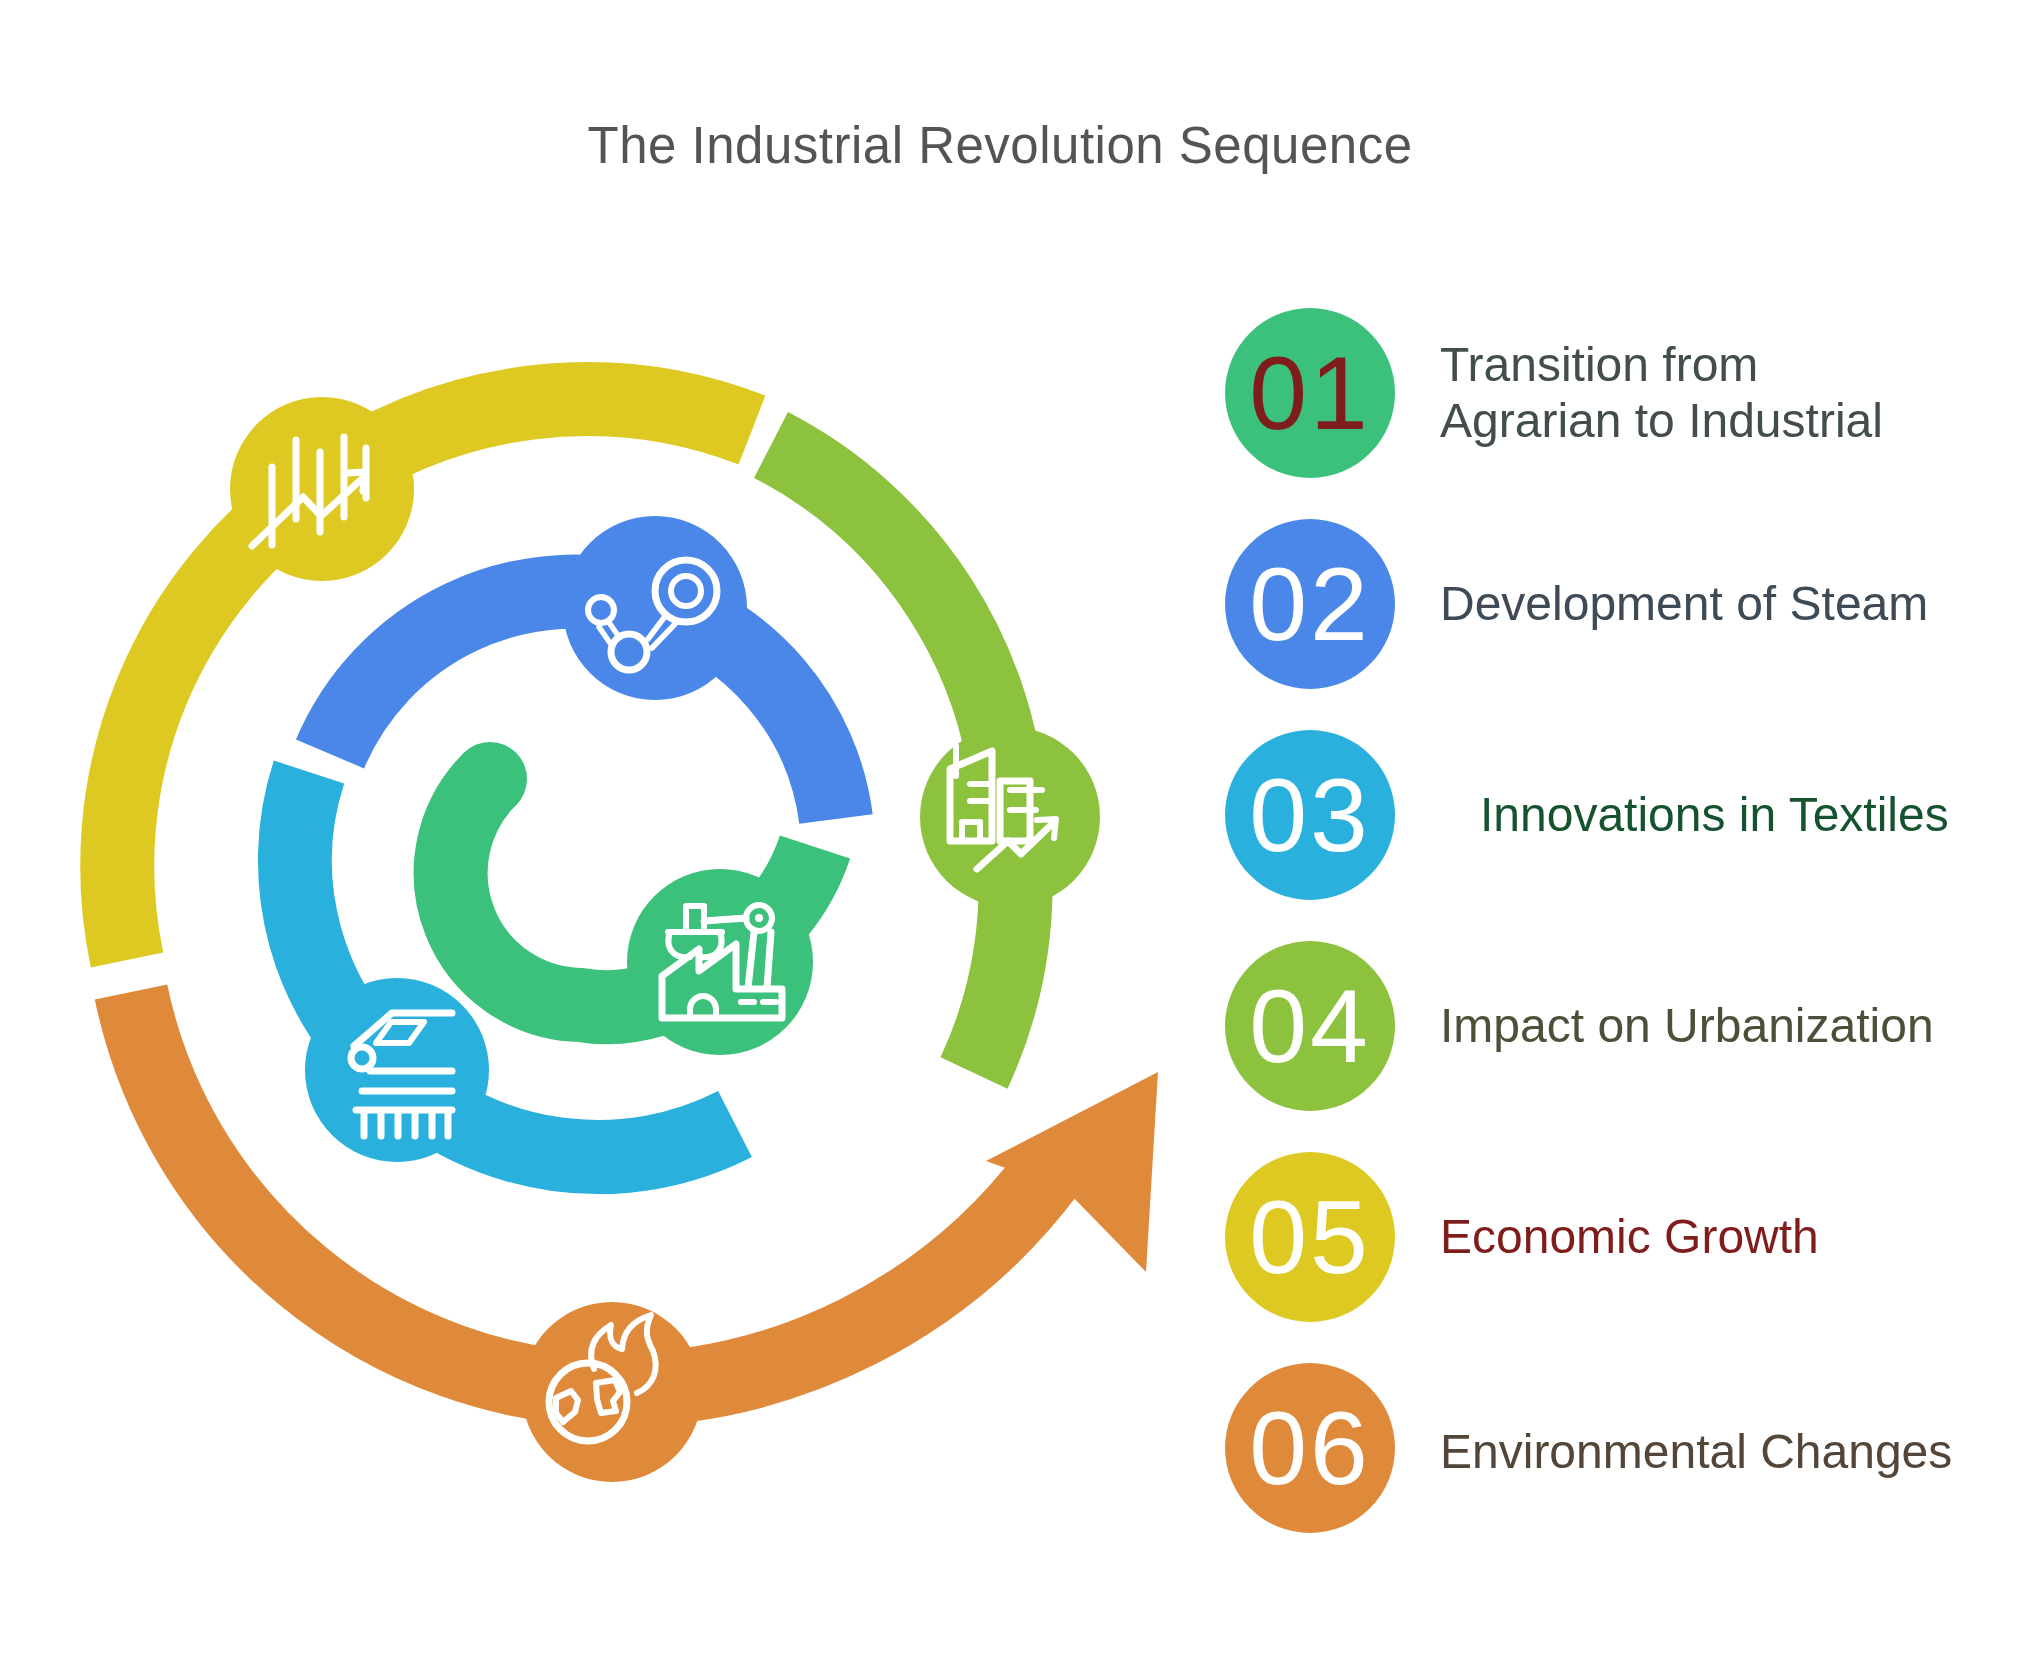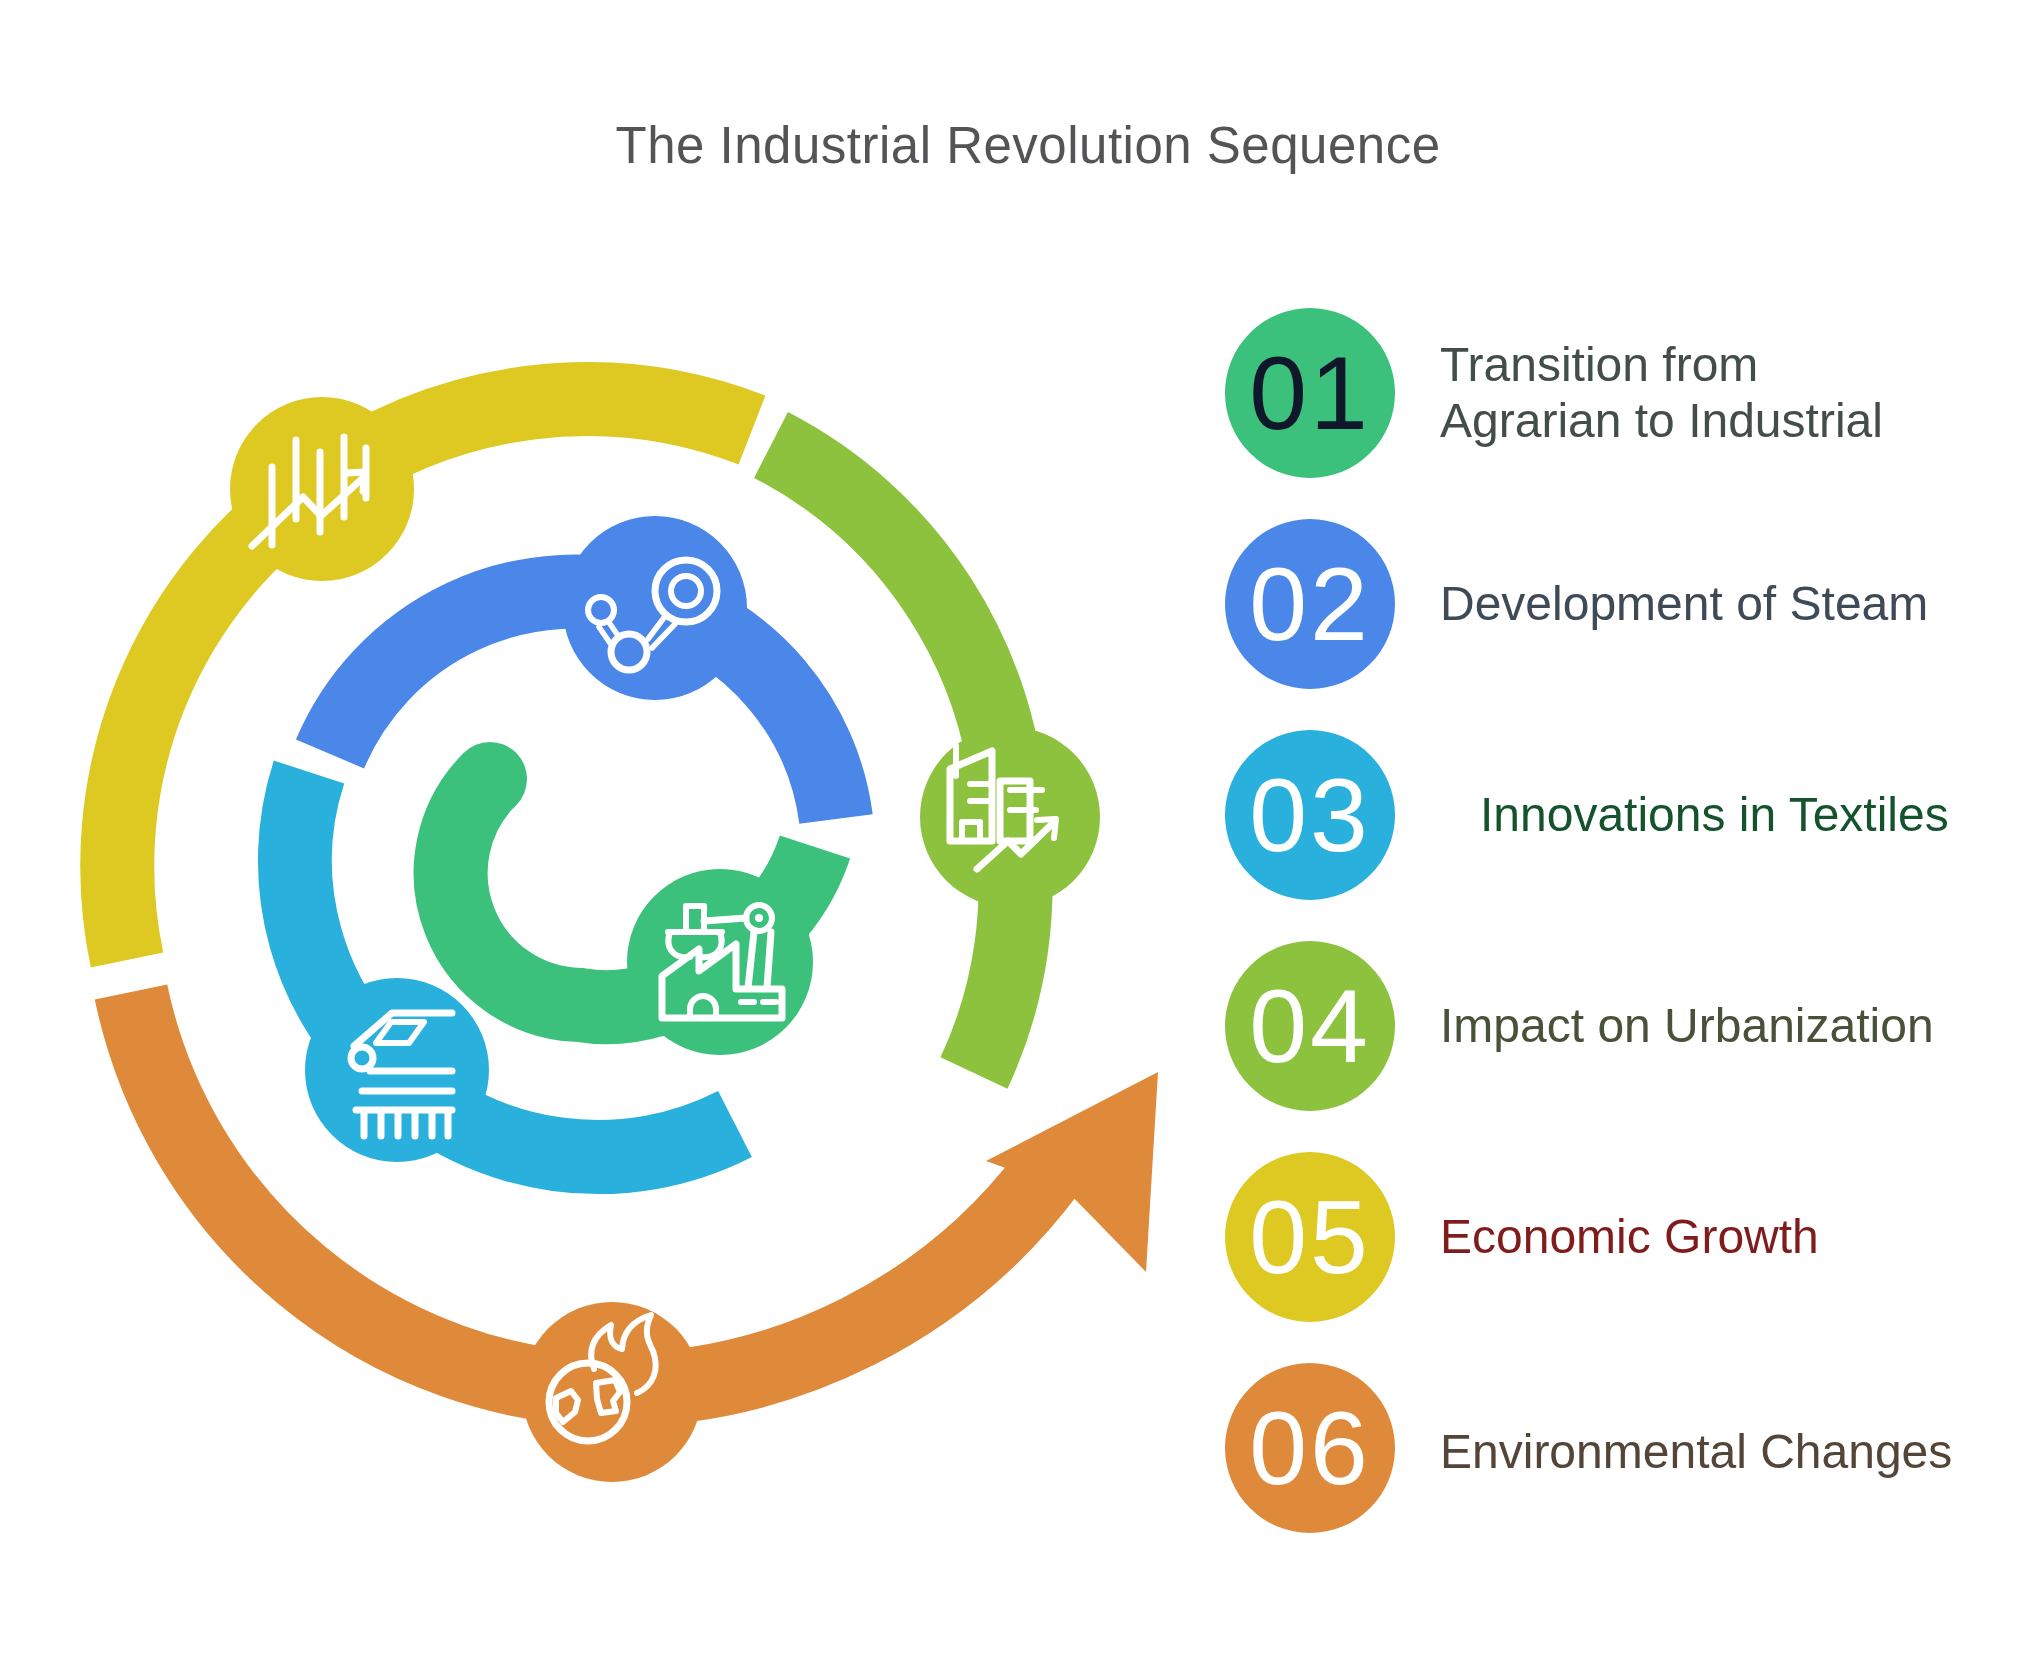--- a/index.html
+++ b/index.html
@@ -28,21 +28,21 @@
     font-size:48px;line-height:56px;font-weight:400;max-width:575px;
   }
   .step-0{top:308px;} .step-1{top:519px;} .step-2{top:730px;}
   .step-3{top:941px;} .step-4{top:1152px;} .step-5{top:1363px;}
   .iconart{fill:none;stroke-linecap:round;stroke-linejoin:round;}
   .arc{fill:none;stroke-width:74;}
 </style>
 </head>
 <body>
 
-<div class="title" style="color: rgb(84, 84, 86); padding-left: 28px;">The Industrial Revolution Sequence</div>
+<div class="title" style="color: rgb(84, 84, 86);">The Industrial Revolution Sequence</div>
 
 <svg class="diagram" width="1250" height="1655" viewBox="0 0 1250 1655" xmlns="http://www.w3.org/2000/svg">
 
   <circle cx="490" cy="779" r="37" fill="#3bc17c"></circle>
   <path class="arc" d="M 490 779 A 132 132 0 0 0 580 1005 A 162 162 0 0 0 718 963 A 205 205 0 0 0 815 847" stroke="#3bc17c"></path>
   <path class="arc" d="M 836 819 A 260 260 0 0 0 652 603 A 266 266 0 0 0 330 754" stroke="#4a87e8"></path>
   <path class="arc" d="M 309 772 A 286 286 0 0 0 394 1077 A 300 300 0 0 0 735 1124" stroke="#29b0dc"></path>
   <path class="arc" d="M 974 1073 A 440 440 0 0 0 1010 817 A 442 442 0 0 0 771 445" stroke="#8cc23d"></path>
   <path class="arc" d="M 752 430 A 455 455 0 0 0 321 485 A 458 458 0 0 0 127 960" stroke="#ddc922"></path>
   <path class="arc" d="M 131 992 A 500 500 0 0 0 612 1390 A 545 545 0 0 0 1050 1170" stroke="#df8a3b"></path>
@@ -124,21 +124,21 @@
     <path d="M594 1369 C586 1348 596 1334 611 1325 C608 1339 613 1347 622 1349 C623 1330 635 1320 651 1315 C643 1332 648 1341 653 1351 C660 1370 653 1386 637 1393" stroke-width="6"></path>
     <circle cx="588" cy="1402" r="39"></circle>
     <path d="M556 1398 L571 1391 L578 1400 L575 1412 L563 1422 L556 1413 Z" stroke-width="6"></path>
     <path d="M596 1383 L615 1380 L620 1392 L613 1401 L616 1411 L601 1413 L597 1399 Z" stroke-width="6"></path>
   </g>
 </svg>
 
 <div class="steps">
 
   <div class="step step-0">
-    <div class="badge" style="background-color: rgb(59, 193, 124); color: #0f172a;">01</div>
+    <div class="badge" style="background-color: rgb(59, 193, 124); color: #7f1d1d;">01</div>
     <div class="labelwrap" style="color: rgb(66, 78, 71);">
       <span>Transition from</span>
       <span>Agrarian to Industrial</span>
     </div>
   </div>
 
   <div class="step step-1">
     <div class="badge" style="background-color: rgb(74, 135, 232); color: rgb(255, 255, 255);">02</div>
     <div class="labelwrap" style="color: rgb(62, 74, 85);">
       <span>Development of Steam</span>

